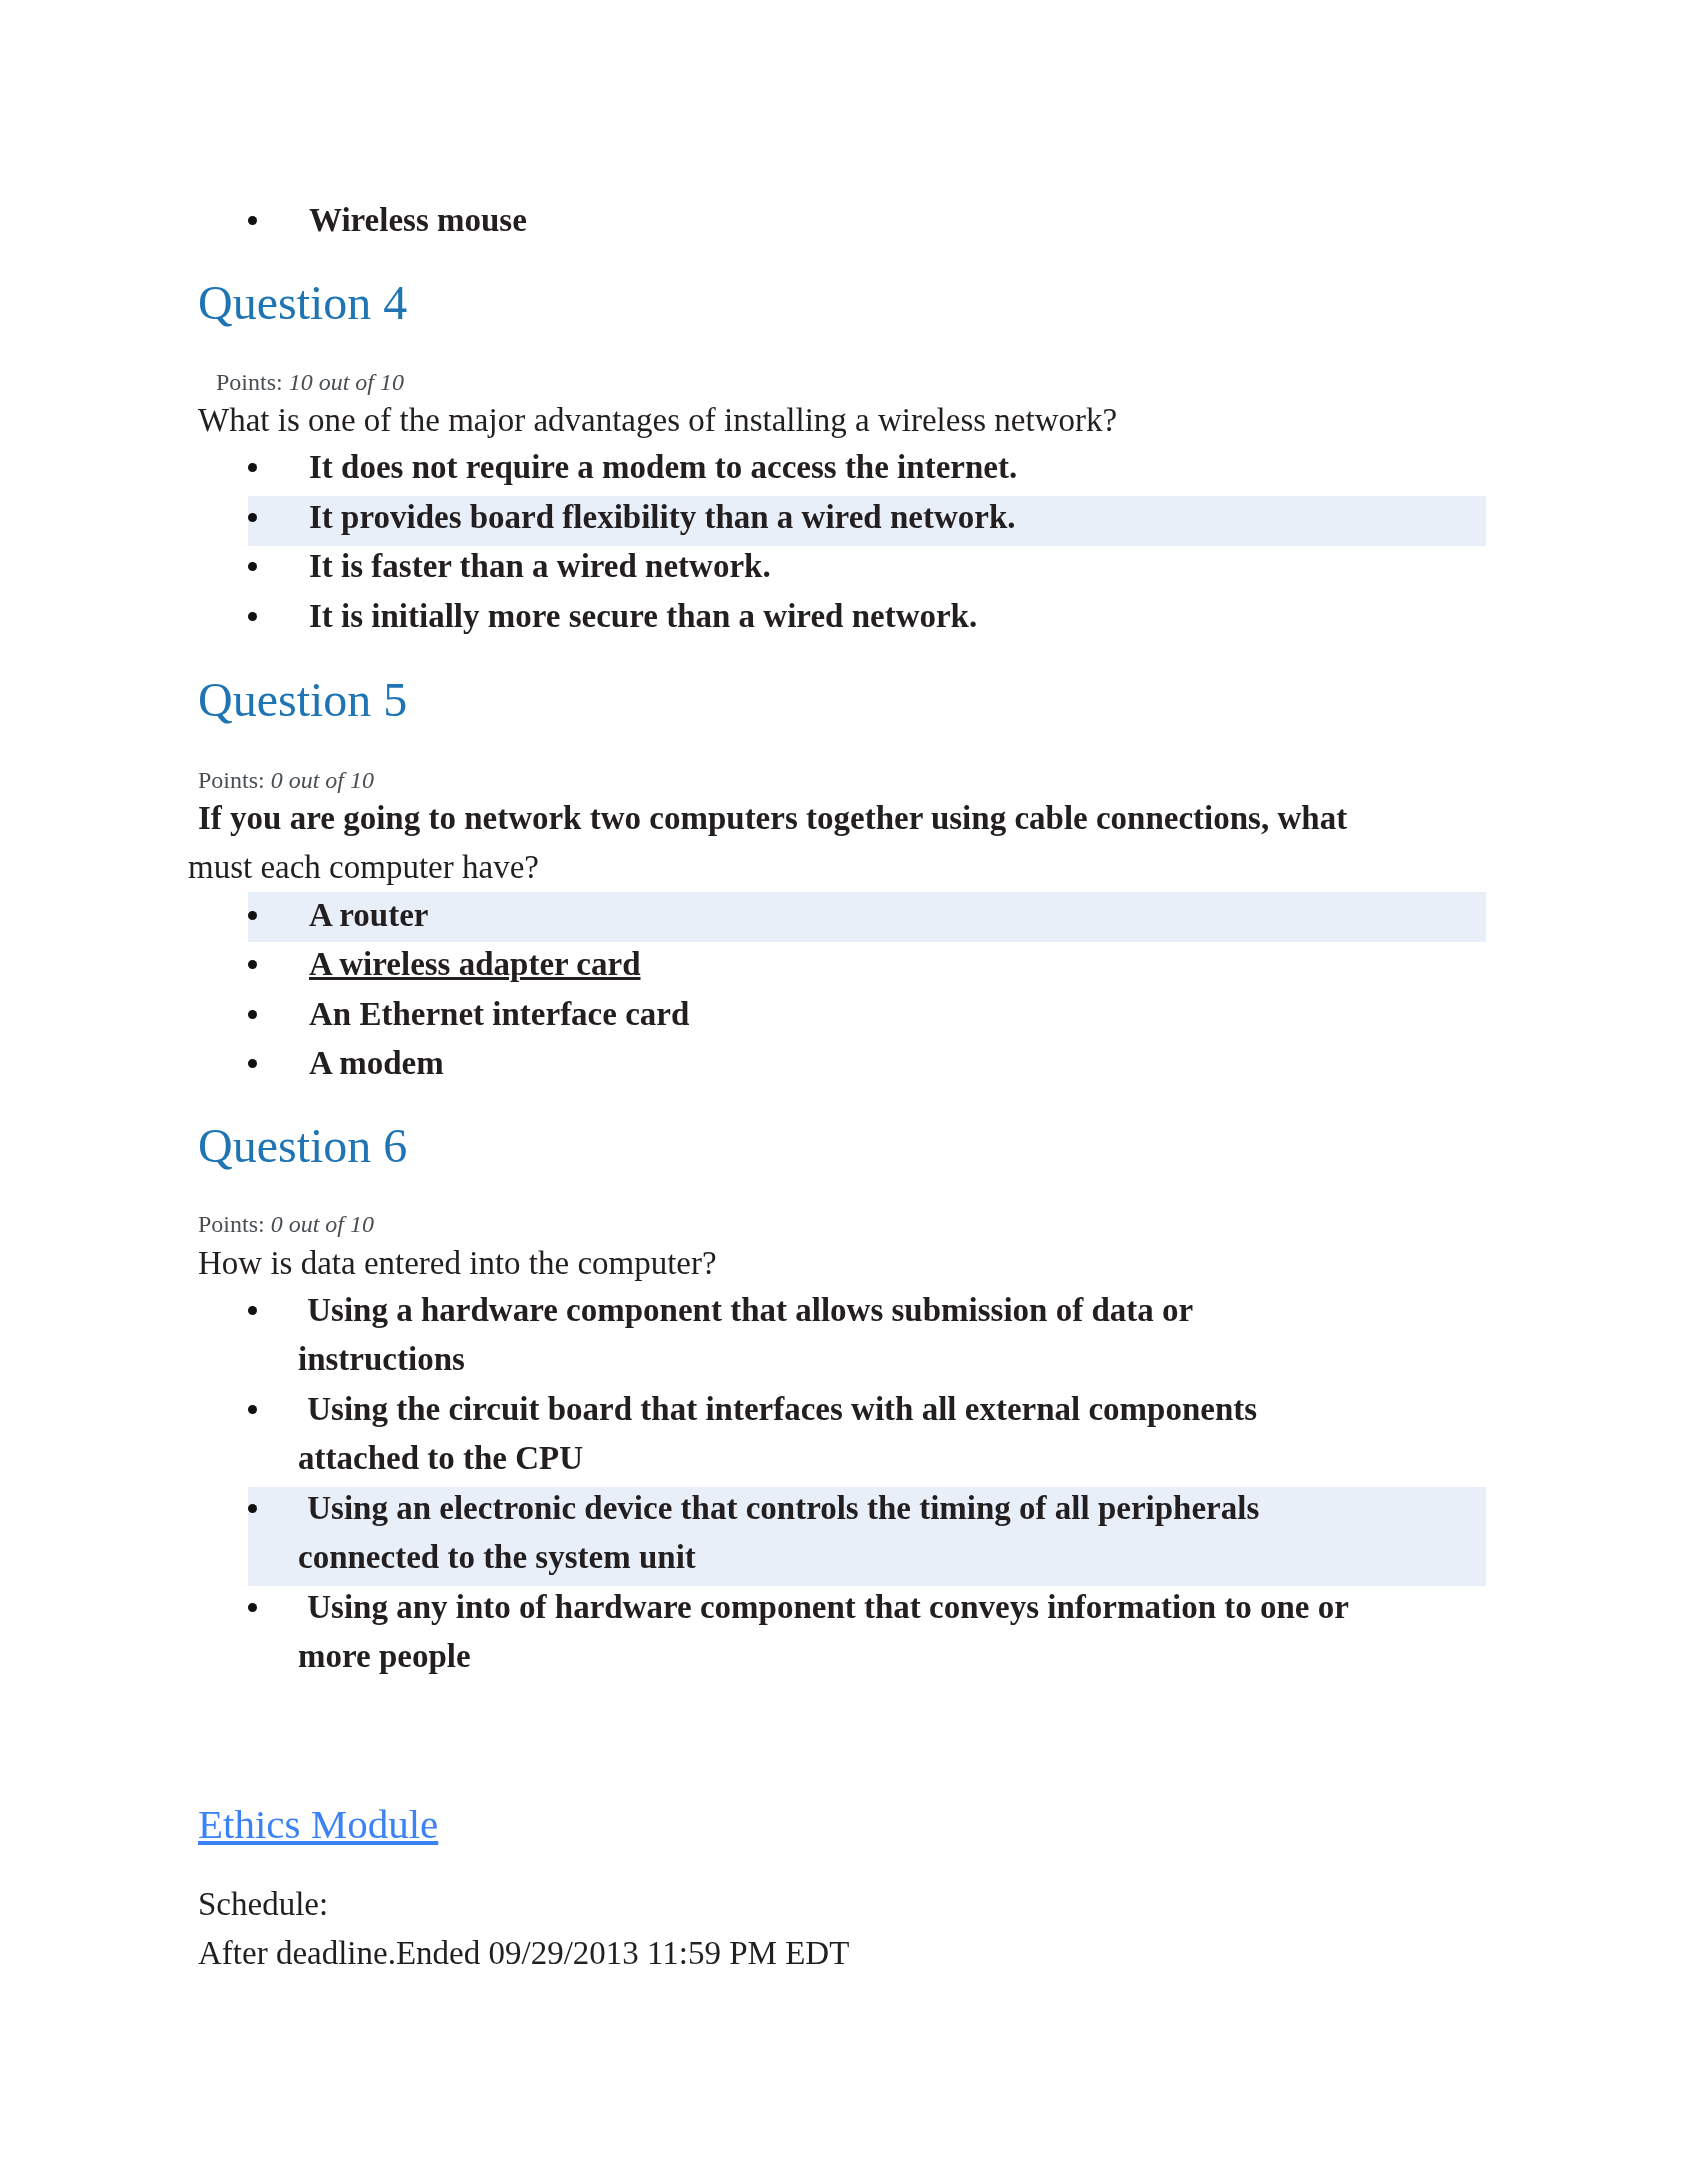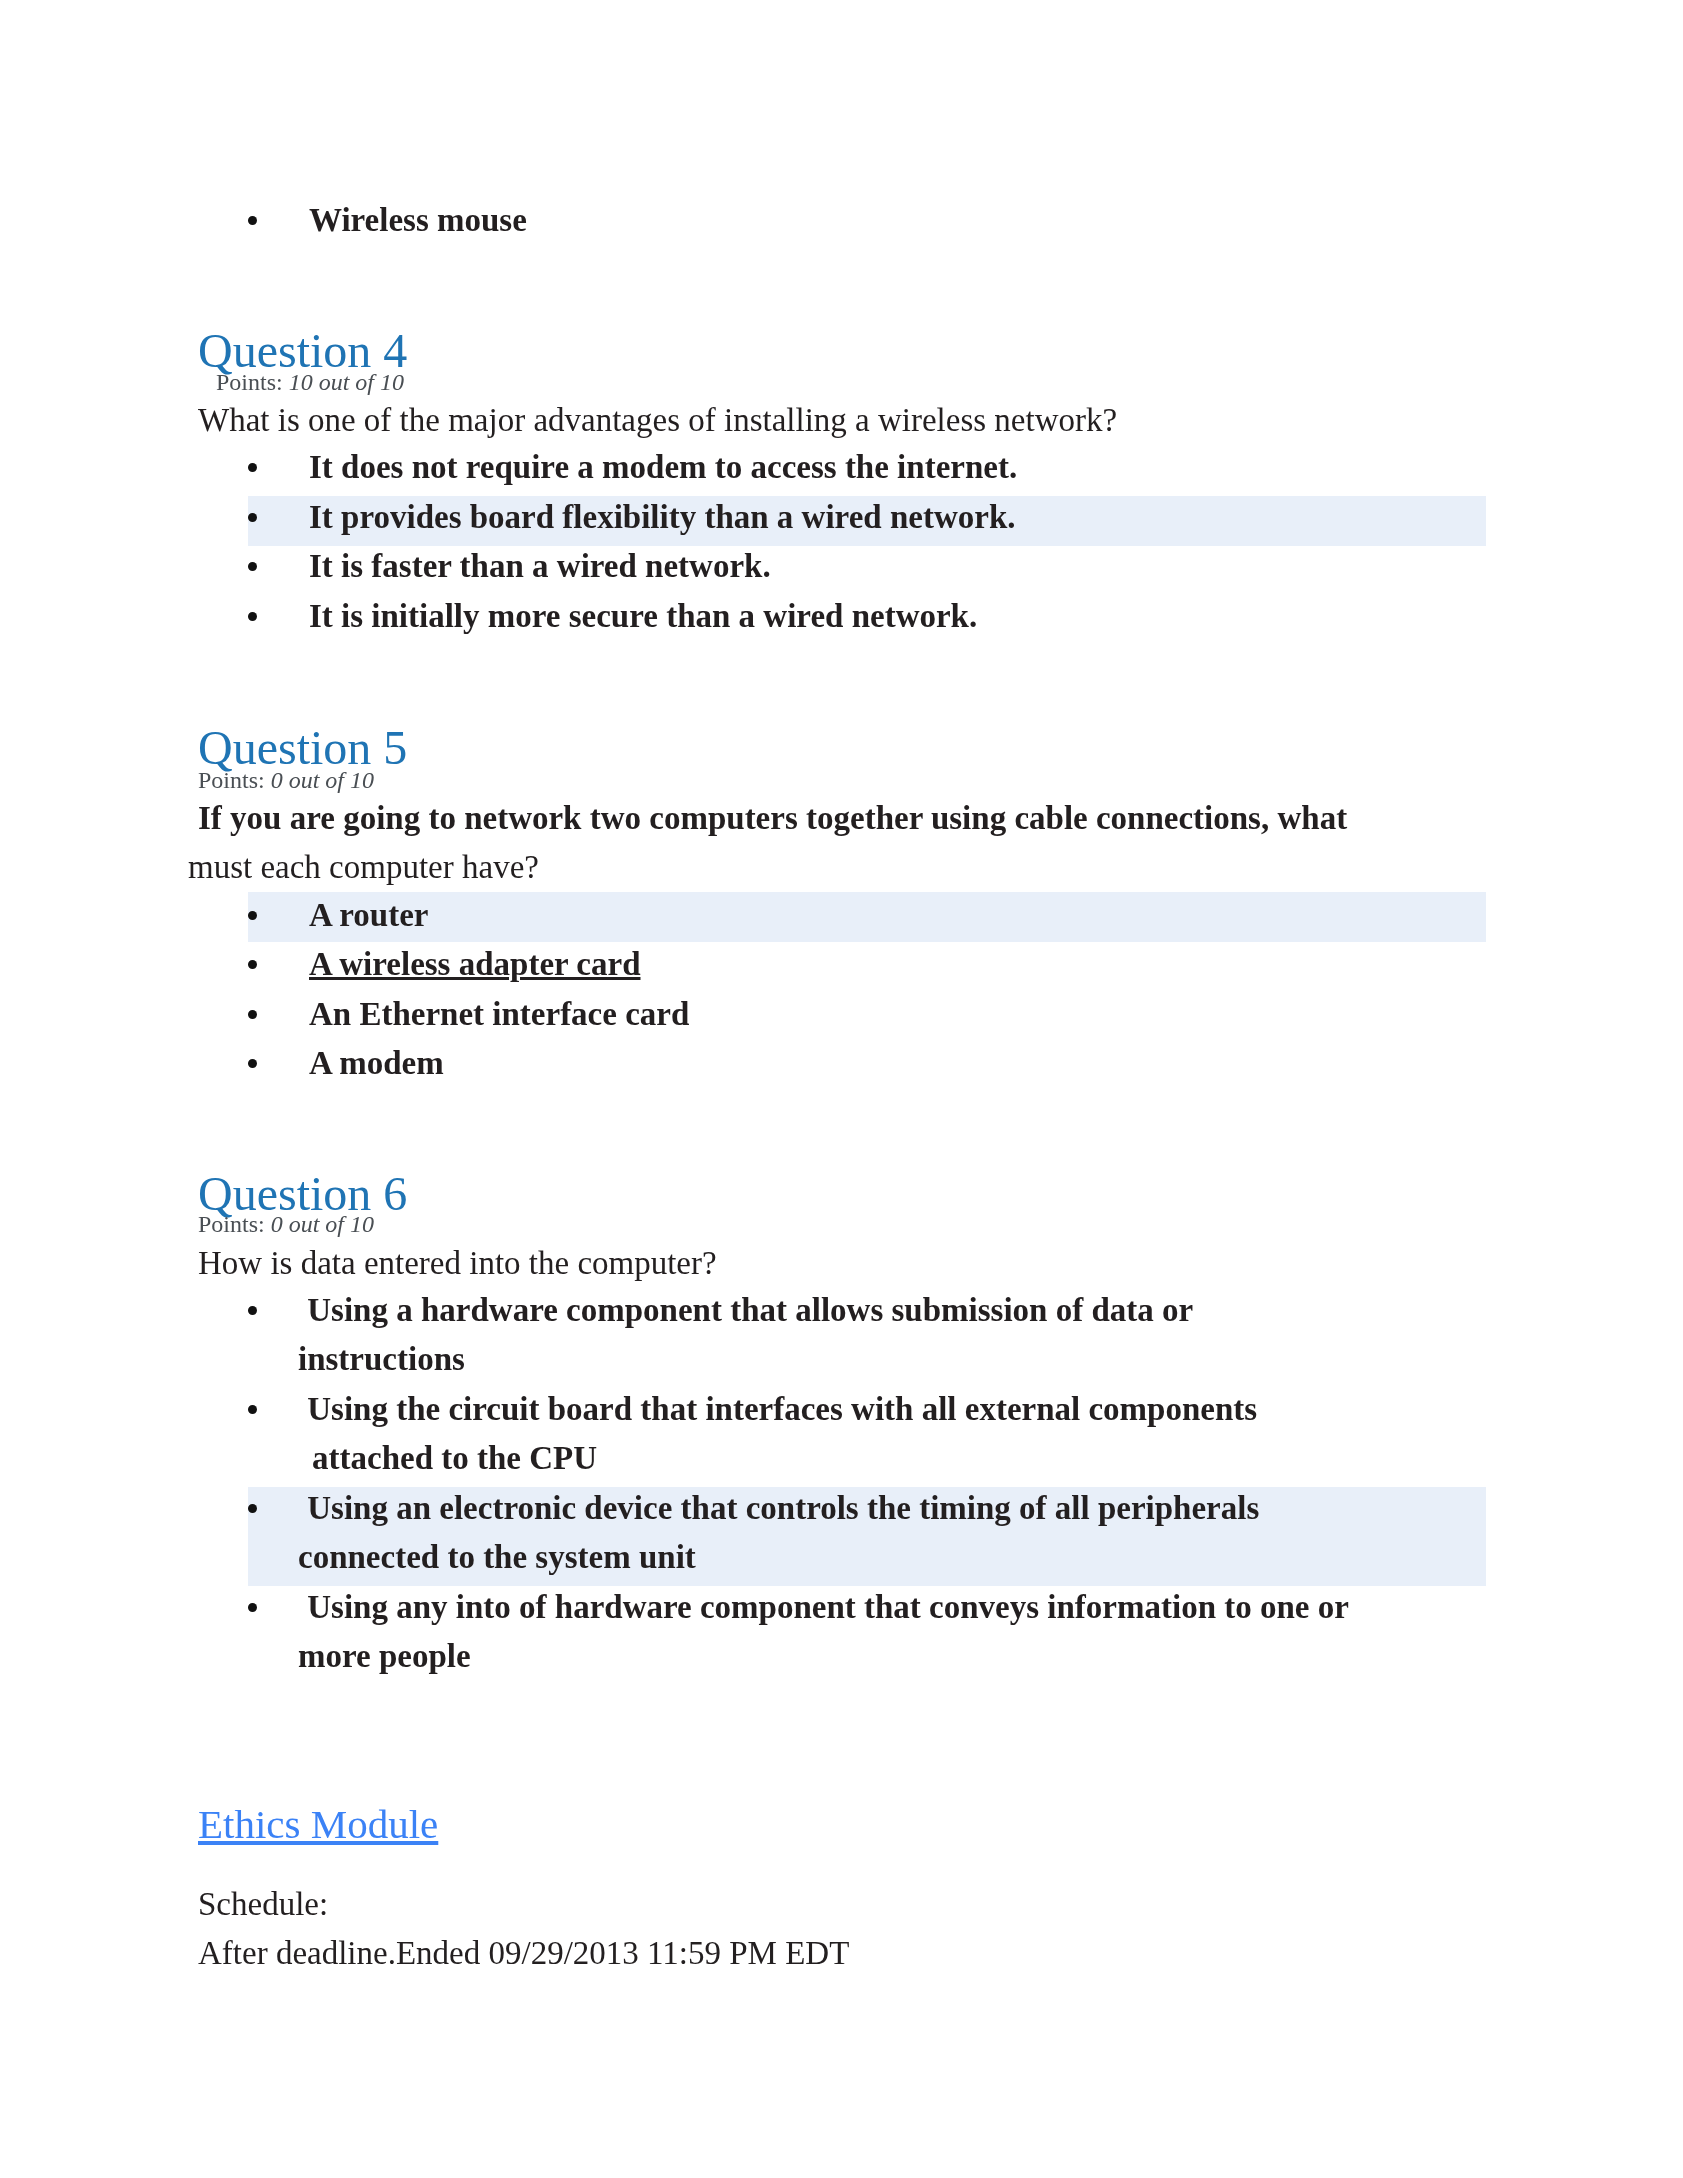--- a/index.html
+++ b/index.html
@@ -13,21 +13,20 @@
       position: relative;
       overflow: hidden;
       font-family: "Liberation Serif", "DejaVu Serif", serif;
       color: #231f20;
     }
     .abs { position: absolute; white-space: nowrap; }
     .heading {
       color: #1f74b4;
       font-size: 48px;
       line-height: 1;
-      margin-top: 48px;
     }
     .heading-big {
       color: #3b82f6;
       font-size: 41px;
       line-height: 1;
       text-decoration: underline;
     }
     .points {
       font-size: 24px;
       color: #4a4f54;
@@ -118,21 +117,21 @@
 <div class="abs qtext" style="left:198px; top:1247px;">How is data entered into the computer?</div>
 
 <div class="hl" style="top:1487px; height:99px;"></div>
 
 <span class="bullet" style="left:248px; top:1306px;"></span>
 <div class="abs item-text" style="left:299px; top:1294px; white-space:pre;"> Using a hardware component that allows submission of data or</div>
 <div class="abs item-text" style="left:298px; top:1343px;">instructions</div>
 
 <span class="bullet" style="left:248px; top:1405px;"></span>
 <div class="abs item-text" style="left:299px; top:1393px; white-space:pre;"> Using the circuit board that interfaces with all external components</div>
-<div class="abs item-text" style="left:312px; top:1442px;">attached to the CPU</div>
+<div class="abs item-text" style="left:298px; top:1442px;">attached to the CPU</div>
 
 <span class="bullet" style="left:248px; top:1504px;"></span>
 <div class="abs item-text" style="left:299px; top:1492px; white-space:pre;"> Using an electronic device that controls the timing of all peripherals</div>
 <div class="abs item-text" style="left:298px; top:1541px;">connected to the system unit</div>
 
 <span class="bullet" style="left:248px; top:1603px;"></span>
 <div class="abs item-text" style="left:299px; top:1591px; white-space:pre;"> Using any into of hardware component that conveys information to one or</div>
 <div class="abs item-text" style="left:298px; top:1640px;">more people</div>
 
 <div class="abs heading-big" style="left:198px; top:1804px;">Ethics Module</div>

